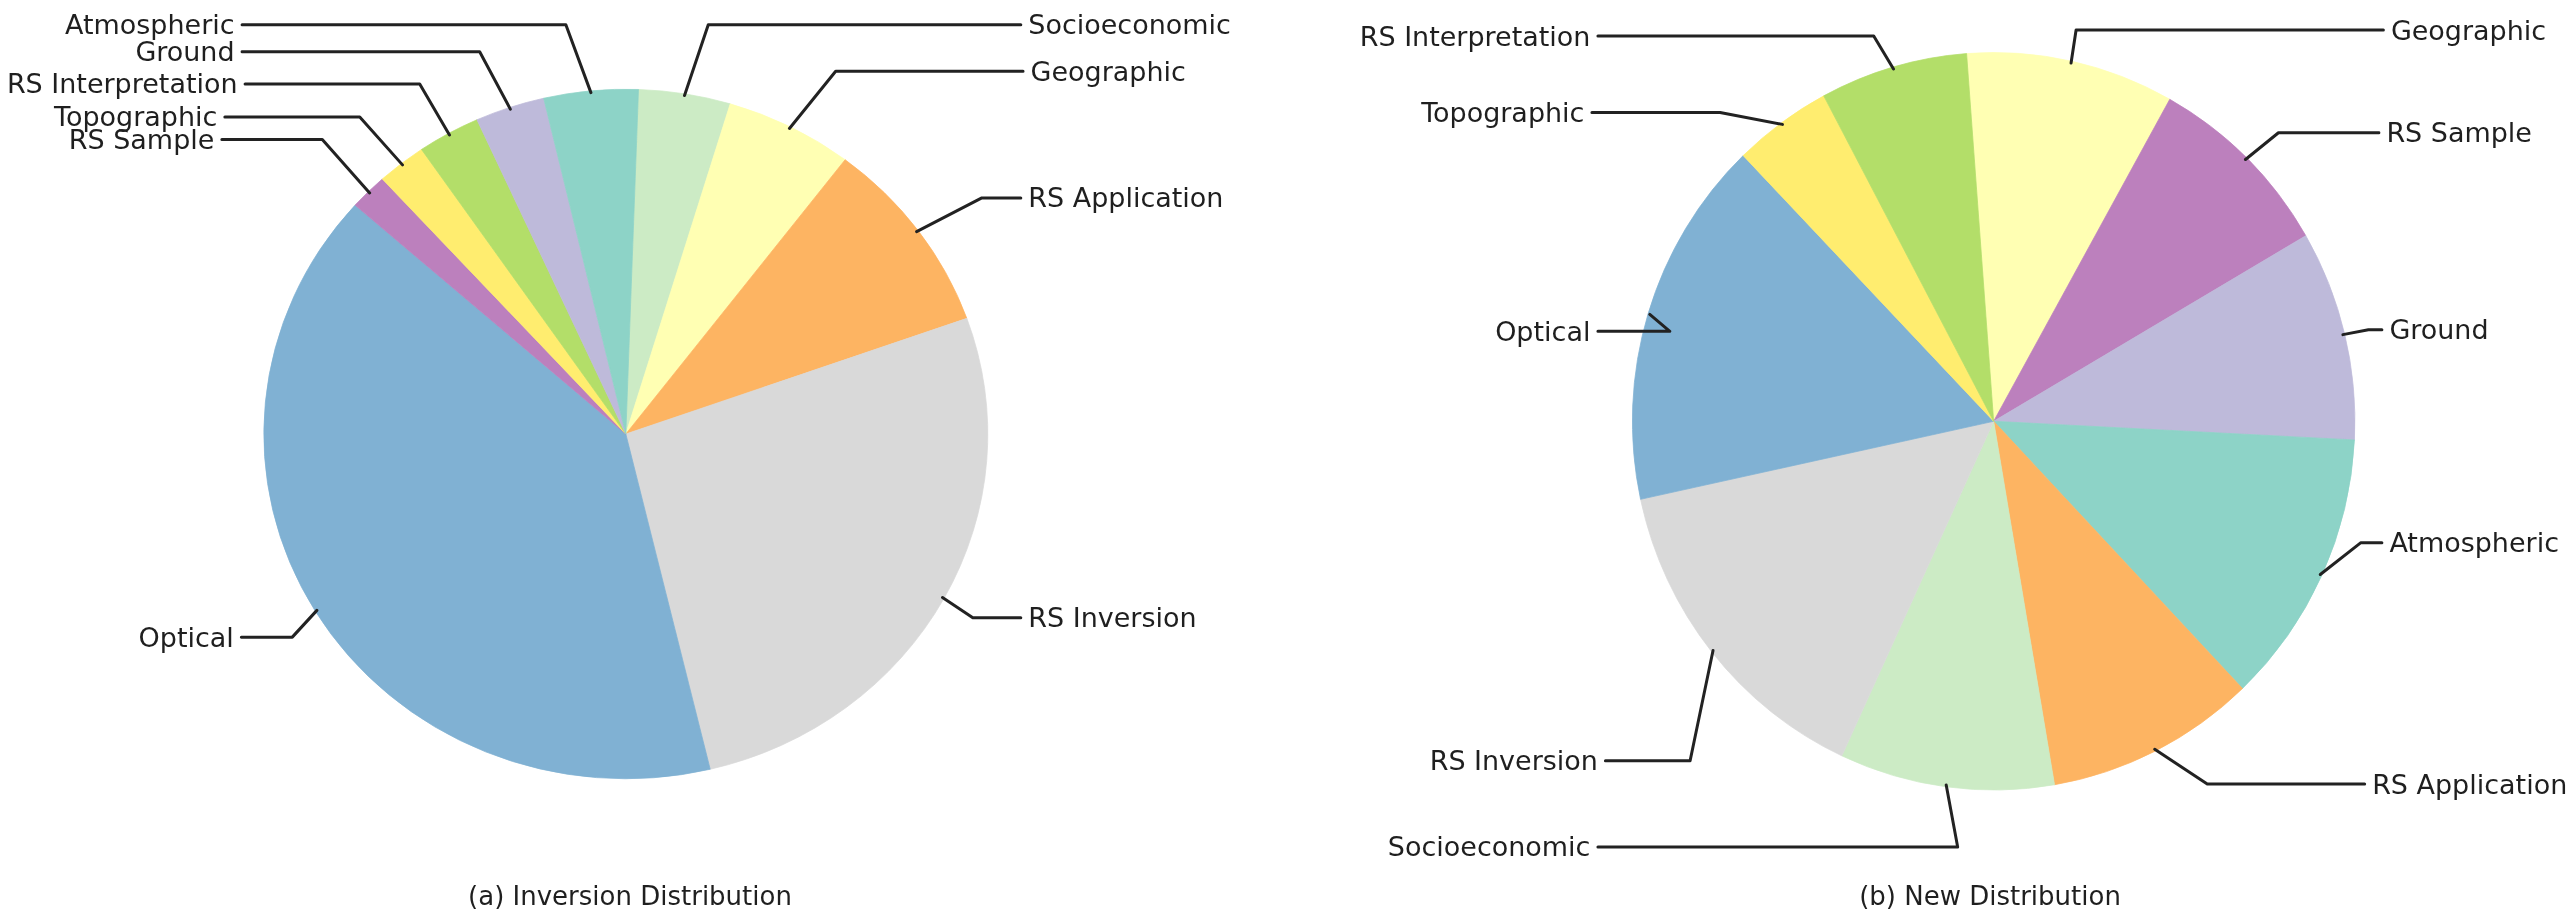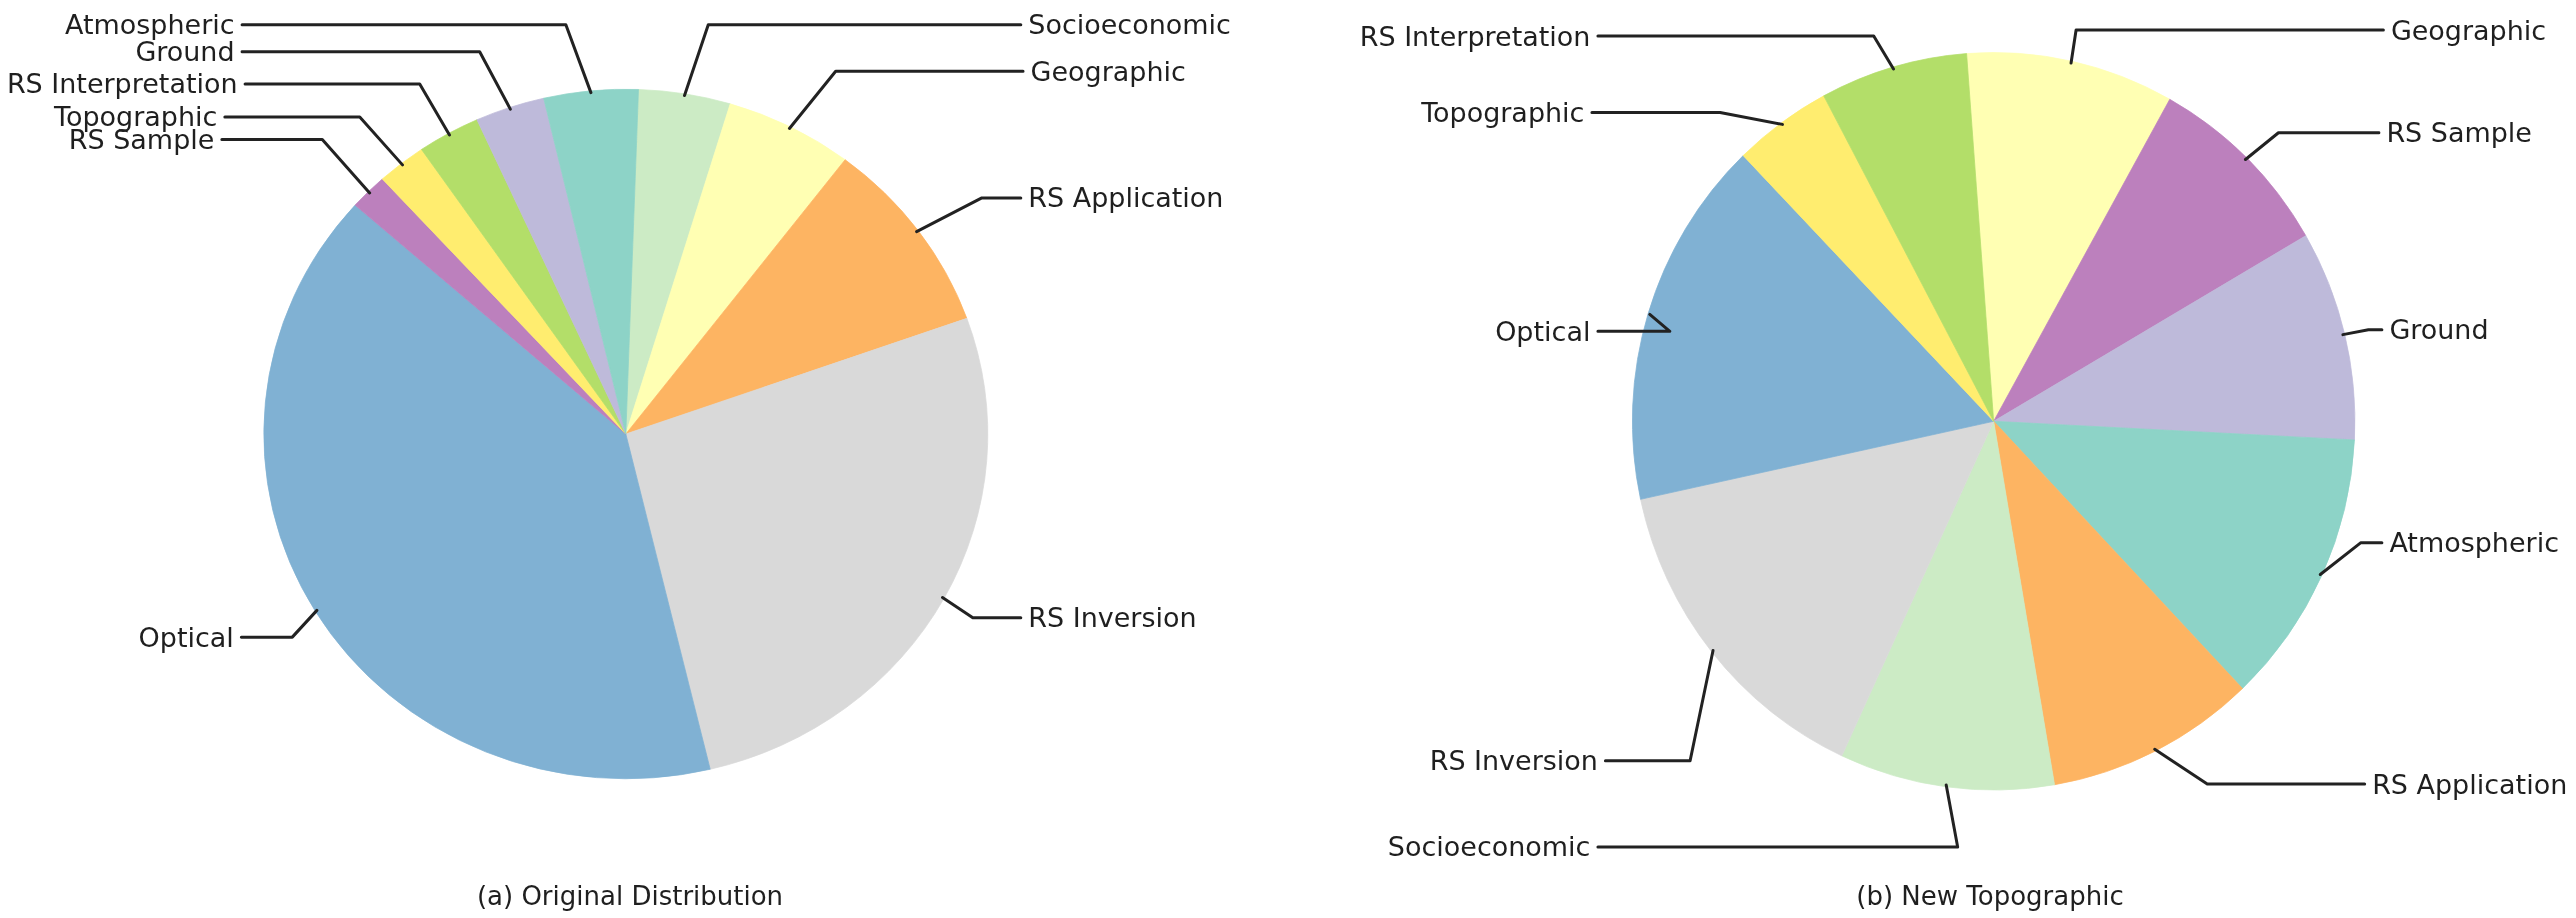--- a/index.html
+++ b/index.html
@@ -98,16 +98,16 @@
         <polyline points="2132,442 2228,442 2201.2,419.4" fill="none" stroke="#222222" stroke-width="4" stroke-linecap="round" stroke-linejoin="round"></polyline>
         <text x="2122" y="442" text-anchor="end" dominant-baseline="central" class="slice-label">Optical</text>
         <path d="M 2660.0 562.0 L 2325.8 207.5 A 482 492 0 0 1 2433.3 127.8 Z" fill="#ffed6f" stroke="#ffed6f" stroke-width="1"></path>
         <polyline points="2124,150 2295,150 2378.2,165.9" fill="none" stroke="#222222" stroke-width="4" stroke-linecap="round" stroke-linejoin="round"></polyline>
         <text x="2114" y="150" text-anchor="end" dominant-baseline="central" class="slice-label">Topographic</text>
         <path d="M 2660.0 562.0 L 2433.3 127.8 A 482 492 0 0 1 2623.9 71.4 Z" fill="#b3de69" stroke="#b3de69" stroke-width="1"></path>
         <polyline points="2132,48 2500,48 2526.4,91.9" fill="none" stroke="#222222" stroke-width="4" stroke-linecap="round" stroke-linejoin="round"></polyline>
         <text x="2122" y="48" text-anchor="end" dominant-baseline="central" class="slice-label">RS Interpretation</text>
       </g>
     </svg>
-  <div class="caption" id="cap-a" style="left: 630px; top: 896px;">(a) Original Distribution</div>
-  <div class="caption" id="cap-b" style="left: 1990px; top: 896px;">(b) New Topographic</div>
+  <div class="caption" id="cap-a" style="left: 630px; top: 896px;">(a) Inversion Distribution</div>
+  <div class="caption" id="cap-b" style="left: 1990px; top: 896px;">(b) New Distribution</div>
 </div>
 
 
 </body></html>

